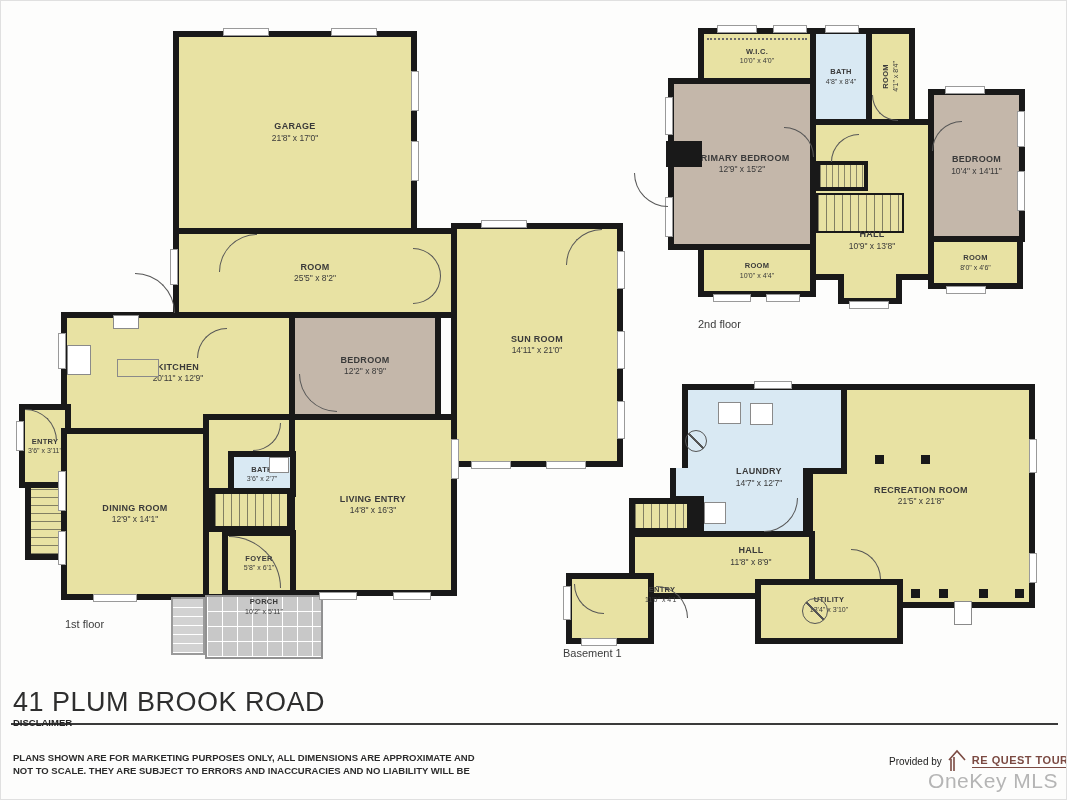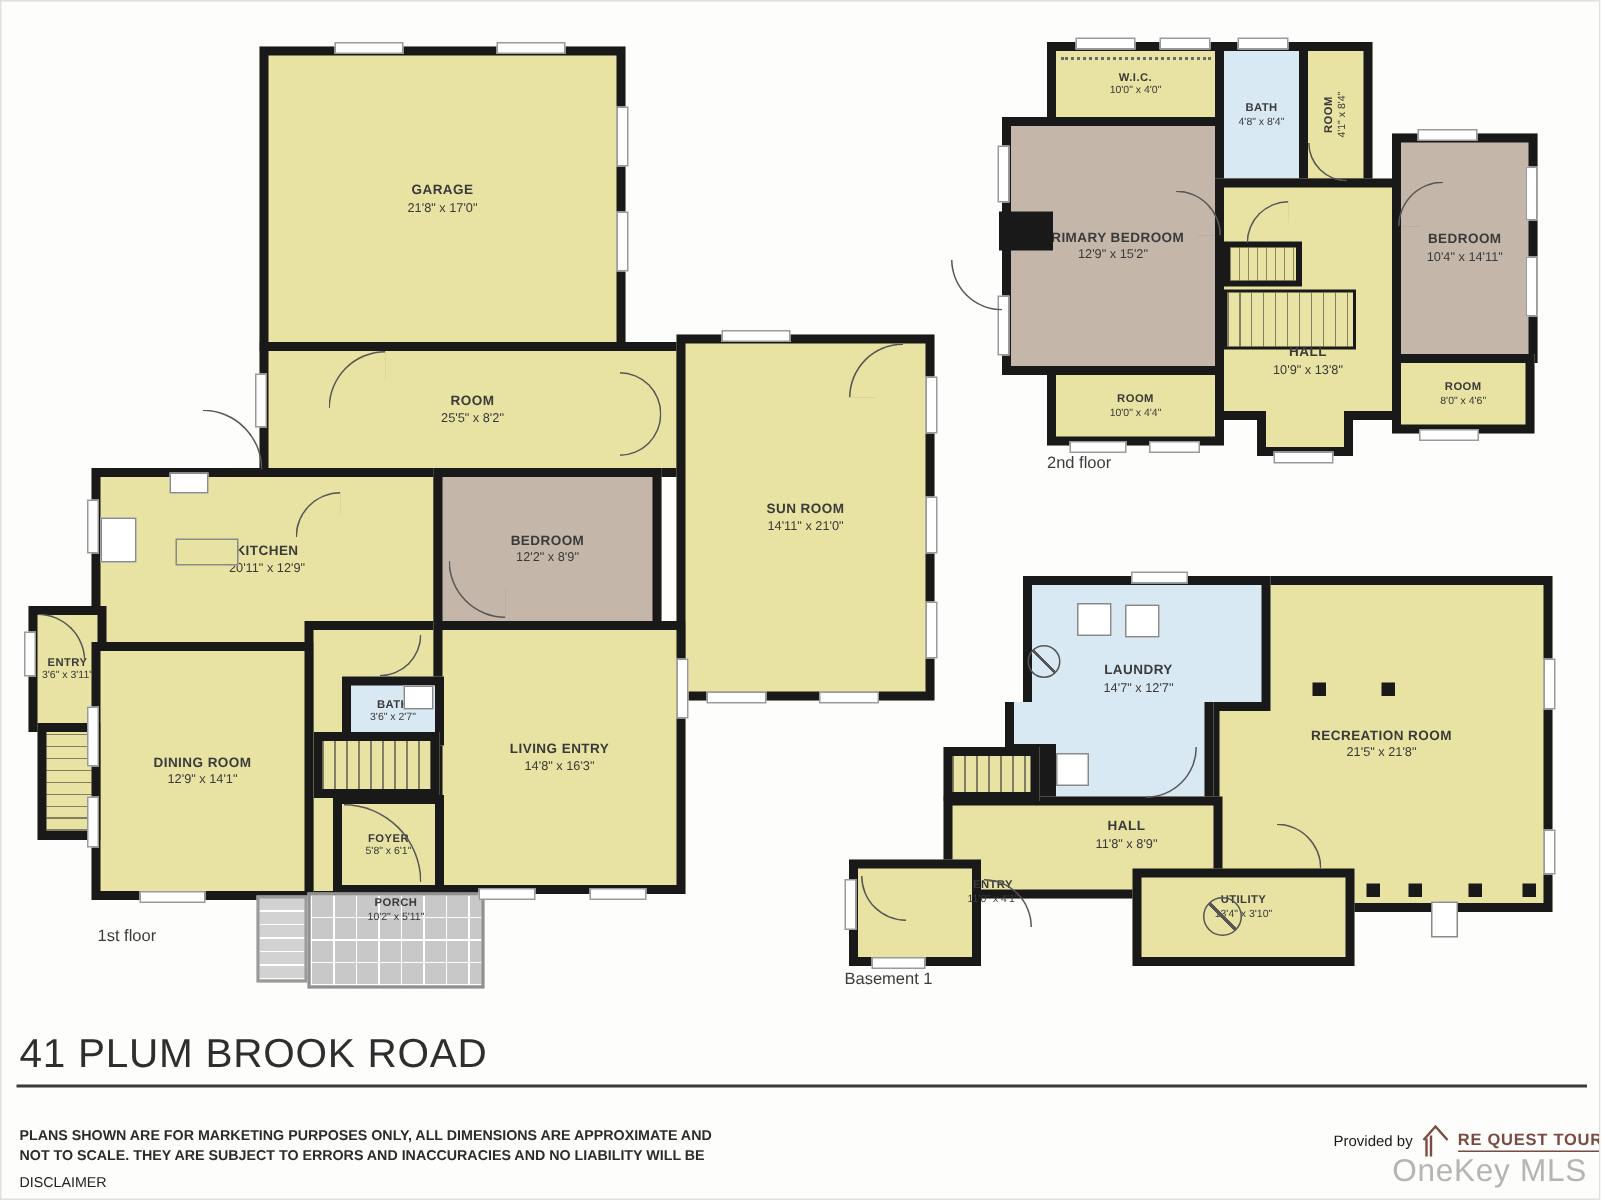--- a/index.html
+++ b/index.html
@@ -36,21 +36,21 @@
   .stairbox{position:absolute;box-sizing:border-box;border:6px solid #191919;background-color:#e8e2a3;}
   .porch{position:absolute;box-sizing:border-box;border:2px solid #919191;background-color:#c8c8c8;
          background-image:repeating-linear-gradient(0deg,#ffffff 0 1px,transparent 1px 15px),
                           repeating-linear-gradient(90deg,#ffffff 0 1px,transparent 1px 15px);
          display:flex;justify-content:center;text-align:center;}
   .steps{position:absolute;box-sizing:border-box;border:2px solid #9a9a9a;background-color:#d2d2d2;
          background-image:repeating-linear-gradient(0deg,#fff 0 1px,transparent 1px 9px);}
   .rod{position:absolute;border-top:2px dotted #6a6a6a;}
   .title{position:absolute;left:12px;top:686px;font-size:27px;letter-spacing:.5px;color:#2e2e2e;}
   .title-rule{position:absolute;left:10px;top:722px;width:1047px;height:2px;background:#3a3a3a;}
-  .disc-head{position:absolute;left:12px;top:782px;font-size:9.5px;font-weight:400;color:#222;}
+  .disc-head{position:absolute;left:12px;top:716px;font-size:9.5px;font-weight:700;color:#222;}
   .disc-body{position:absolute;left:12px;top:751px;font-size:9.5px;font-weight:700;color:#2b2b2b;line-height:1.35;}
   .provider{position:absolute;left:888px;top:748px;display:flex;align-items:center;gap:5px;}
   .prov-prefix{font-size:10px;font-weight:400;color:#1a1a1a;white-space:nowrap;}
   .prov-name{font-size:11px;font-weight:600;letter-spacing:.5px;color:#7b4a42;
              border-bottom:1px solid #7b4a42;white-space:nowrap;padding-bottom:1px;}
   .watermark{position:absolute;right:8px;top:768px;font-size:21px;color:#b5b5b5;letter-spacing:.5px;}
 </style>
 </head>
 <body>
 
@@ -230,32 +230,32 @@
   <div class="win" style="left:765px;top:293px;width:34px;height:8px;"></div>
   <div class="win" style="left:945px;top:285px;width:40px;height:8px;"></div>
   <div class="win" style="left:848px;top:300px;width:40px;height:8px;"></div>
 
   <div class="arc tr" style="left:783px;top:126px;width:30px;height:30px;"></div>
   <div class="arc tl" style="left:830px;top:133px;width:28px;height:28px;"></div>
   <div class="arc tl" style="left:931px;top:120px;width:30px;height:30px;"></div>
   <div class="arc bl" style="left:871px;top:94px;width:26px;height:26px;"></div>
   <div class="arc bl" style="left:633px;top:172px;width:34px;height:34px;"></div>
 
-  <div class="floor-tag" style="left:697px;top:302px;">2nd floor</div>
+  <div class="floor-tag" style="left:697px;top:317px;">2nd floor</div>
 
   <div class="room f-yellow" style="left:806px;top:383px;width:228px;height:224px;">
     <div class="rlabel">
       <span class="rname">RECREATION ROOM</span>
       <span class="rdims">21'5" x 21'8"</span>
     </div>
   </div>
   <div class="room f-blue" style="left:681px;top:383px;width:165px;height:90px;"></div>
   <div class="room f-blue noborder-top" style="left:669px;top:467px;width:139px;height:71px;"></div>
   <div class="blk" style="left:669px;top:495px;width:34px;height:36px;"></div>
-  <div class="abslabel" style="left:698px;top:440px;width:120px;">
+  <div class="abslabel" style="left:698px;top:465px;width:120px;">
     <span class="rname">LAUNDRY</span>
     <span class="rdims">14'7" x 12'7"</span>
   </div>
   <div class="room f-yellow" style="left:628px;top:530px;width:186px;height:68px;"></div>
   <div class="abslabel" style="left:700px;top:544px;width:100px;">
     <span class="rname">HALL</span>
     <span class="rdims">11'8" x 8'9"</span>
   </div>
   <div class="stairbox treads-v" style="left:628px;top:497px;width:64px;height:36px;"></div>
   <div class="room f-yellow" style="left:565px;top:572px;width:88px;height:71px;"></div>

